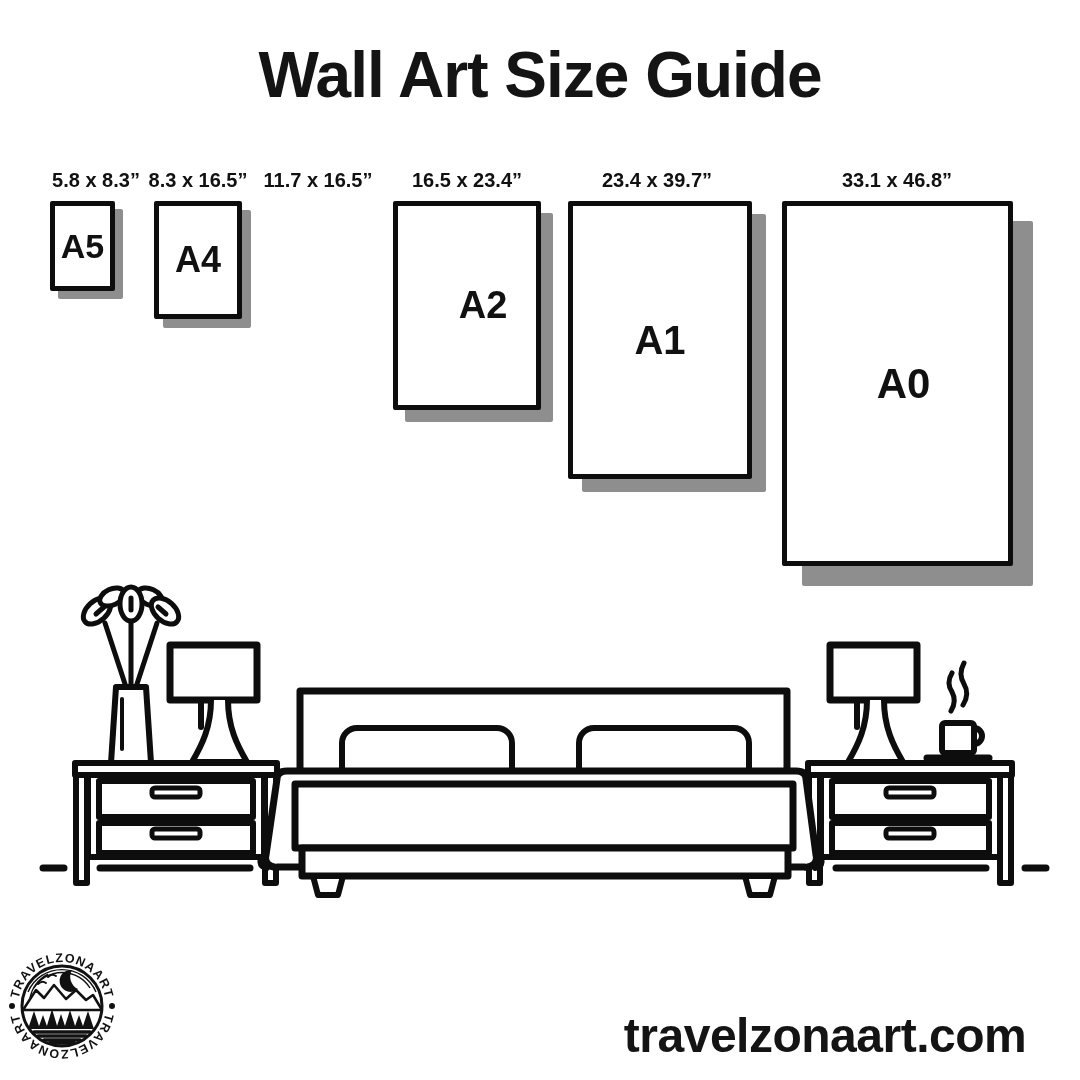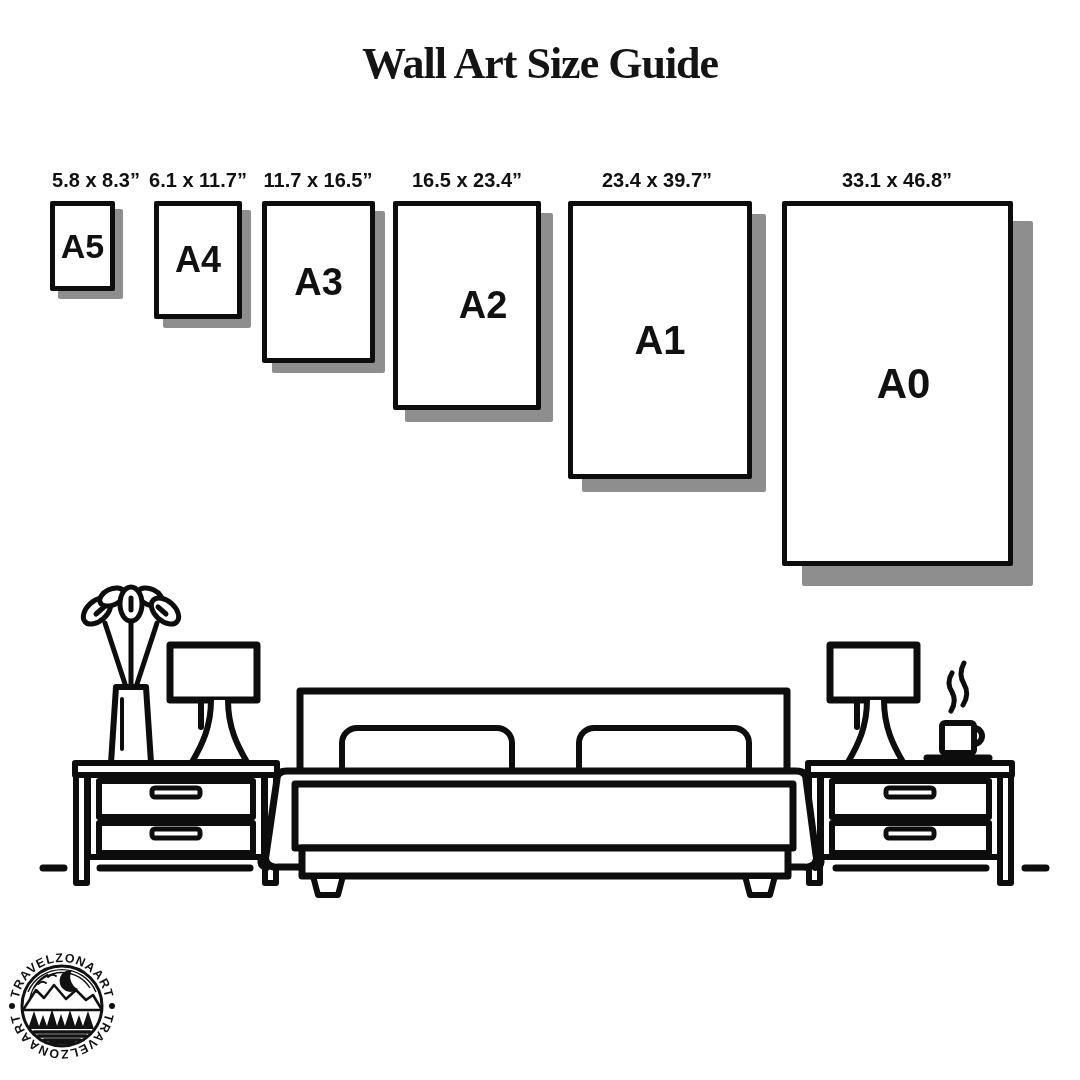--- a/index.html
+++ b/index.html
@@ -5,21 +5,21 @@
   html,body { margin:0; padding:0; }
   body {
     width:1080px; height:1080px; background:#ffffff;
     font-family:"Liberation Sans", sans-serif;
     position:relative; overflow:hidden; color:#141414;
   }
   .page { position:absolute; inset:0; width:1080px; height:1080px; background:#ffffff; }
 
   .title {
     position:absolute; top:38px; left:0; width:1080px;
-    text-align:center; font-size:44px; font-weight:700; letter-spacing:-1px; color:#141414;font-family:Liberation Serif, serif;
+    text-align:center; font-size:64px; font-weight:700; letter-spacing:-1px; color:#141414;
   }
 
   .dim {
     position:absolute; top:169px; width:150px; text-align:center;
     font-size:20px; font-weight:700; color:#111;
     white-space:nowrap;
   }
   .d5{left:21px}.d4{left:123px}.d3{left:243px}.d2{left:392px}.d1{left:582px}.d0{left:822px}
 
   .frame {
@@ -46,34 +46,31 @@
   }
 </style>
 </head>
 <body>
 
 <div class="page">
 
   <div class="title">Wall Art Size Guide</div>
 
   <div class="dim d5">5.8 x 8.3”</div>
-  <div class="dim d4">6.1 x 11.7”</div>
+  <div class="dim d4">8.3 x 16.5”</div>
   <div class="dim d3">11.7 x 16.5”</div>
   <div class="dim d2">16.5 x 23.4”</div>
   <div class="dim d1">23.4 x 39.7”</div>
   <div class="dim d0">33.1 x 46.8”</div>
 
   <div class="frame a5">
     <span>A5</span>
   </div>
   <div class="frame a4">
     <span>A4</span>
-  </div>
-  <div class="frame a3">
-    <span>A3</span>
   </div>
   <div class="frame a2">
     <span>A2</span>
   </div>
   <div class="frame a1">
     <span>A1</span>
   </div>
   <div class="frame a0">
     <span>A0</span>
   </div>
@@ -162,14 +159,15 @@
     <text font-size="12.5" font-weight="bold" fill="#111" letter-spacing="1" font-family="Liberation Sans, sans-serif">
       <textPath href="#arcTop" startOffset="50%" text-anchor="middle">TRAVELZONAART</textPath>
     </text>
     <text font-size="12.5" font-weight="bold" fill="#111" letter-spacing="1" font-family="Liberation Sans, sans-serif">
       <textPath href="#arcBot" startOffset="50%" text-anchor="middle">TRAVELZONAART</textPath>
     </text>
     <circle cx="20" cy="78" r="3" fill="#111"></circle>
     <circle cx="120" cy="78" r="3" fill="#111"></circle>
   </svg>
 
+  <div class="website">travelzonaart.com</div>
 
 </div>
 
 </body></html>

